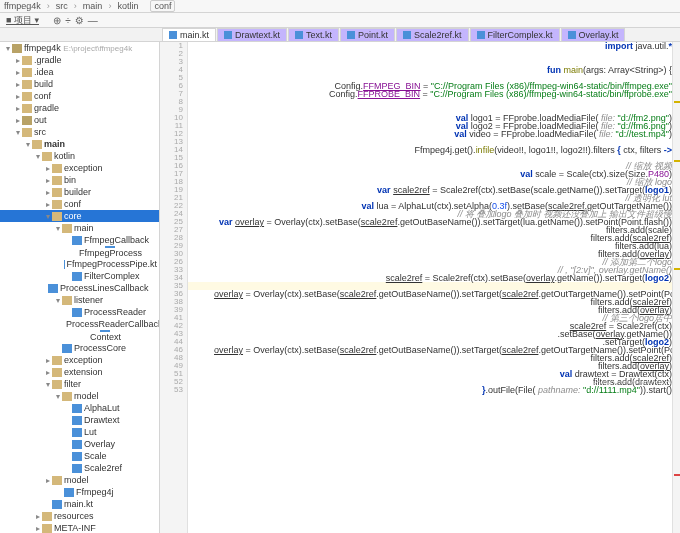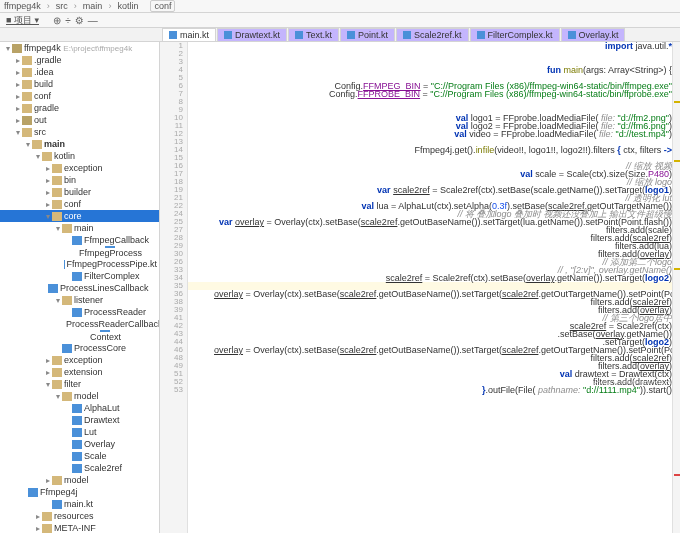--- a/index.html
+++ b/index.html
@@ -276,21 +276,21 @@
       <div class="tree-node" style="padding-left: 64px;">
         <span class="arrow"></span>
         <span class="ticon kt"></span>
         <span>Scale2ref</span>
       </div>
       <div class="tree-node" style="padding-left: 44px;">
         <span class="arrow">▸</span>
         <span class="ticon folder"></span>
         <span>model</span>
       </div>
-      <div class="tree-node" style="padding-left: 20px;">
+      <div class="tree-node" style="padding-left: 56px;">
         <span class="arrow"></span>
         <span class="ticon kt"></span>
         <span>Ffmpeg4j</span>
       </div>
       <div class="tree-node" style="padding-left: 44px;">
         <span class="arrow"></span>
         <span class="ticon kt"></span>
         <span>main.kt</span>
       </div>
       <div class="tree-node" style="padding-left: 34px;">

